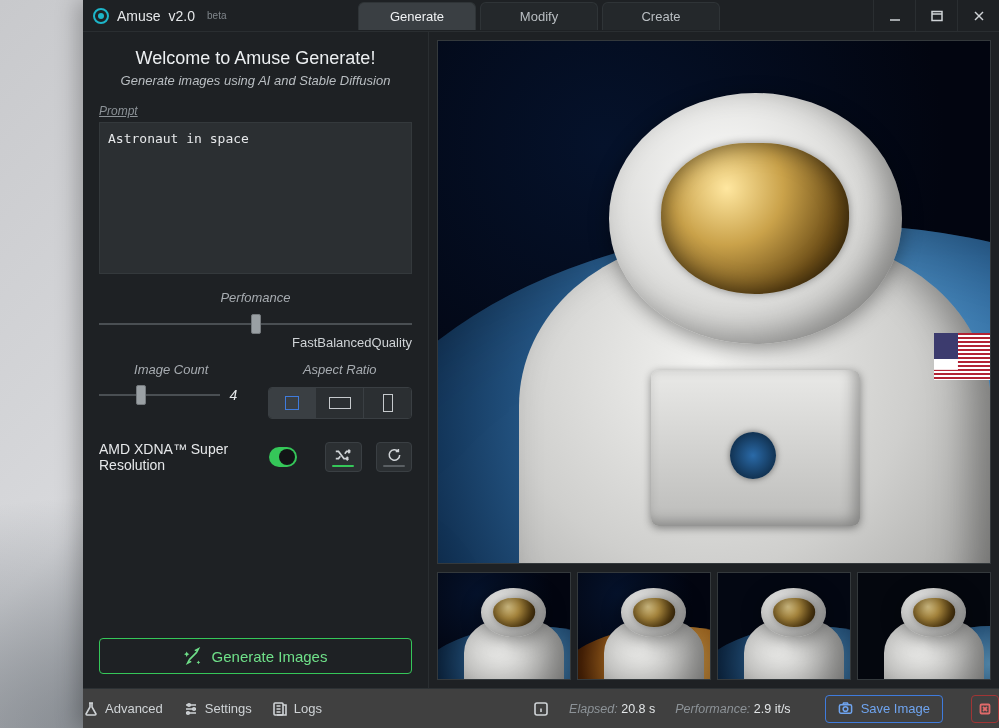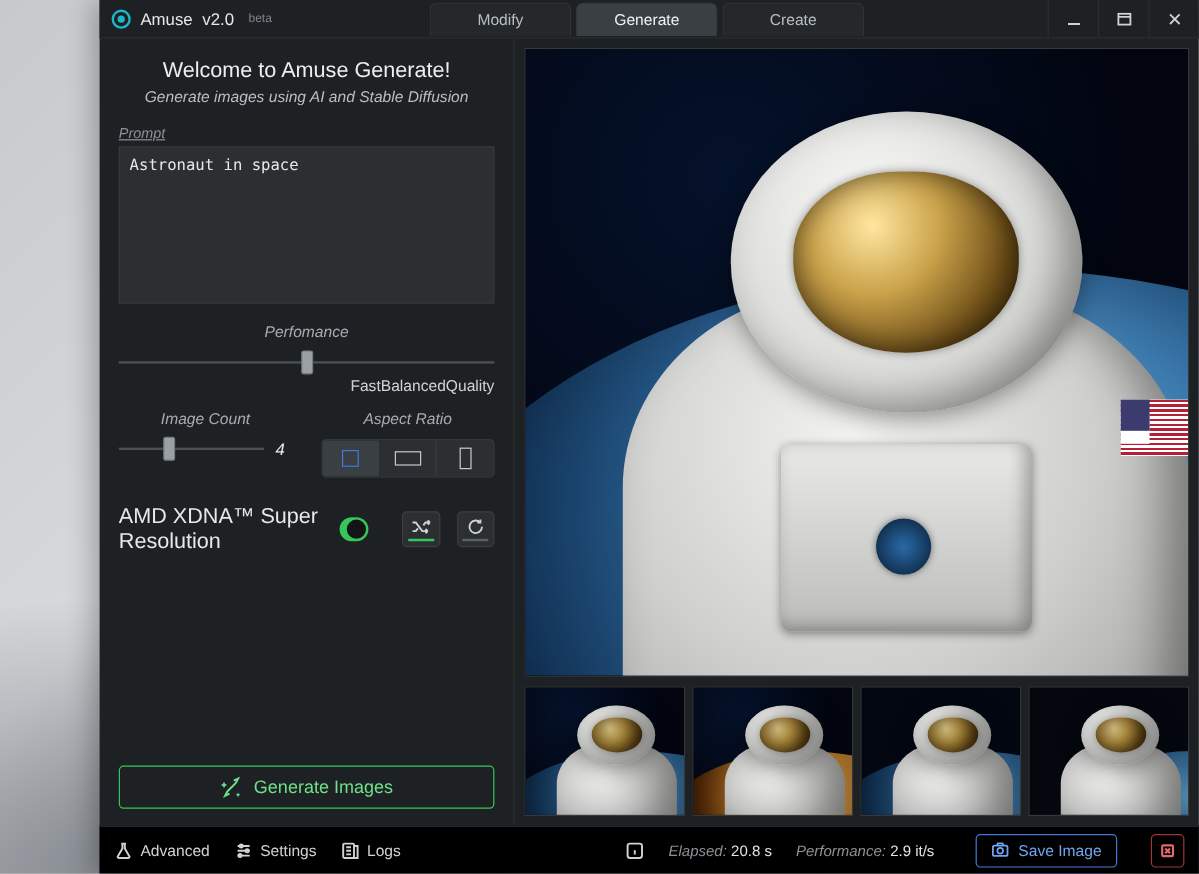--- a/index.html
+++ b/index.html
@@ -62,21 +62,21 @@
     width:346px; padding:16px 16px 0 16px; display:flex; flex-direction:column;
     border-right:1px solid #2a2e31;
   }
   .right { flex:1; padding:8px 8px 0 8px; display:flex; flex-direction:column; min-width:0; }
 
   .heading { text-align:center; font-size:18px; color:#eceff1; }
   .subheading { text-align:center; font-size:13px; color:#b9bec2; margin-top:4px;font-style:italic; }
 
   .label-it { font-style:italic; color:#8c9297; font-size:12px; margin-top:16px; margin-bottom:4px;text-decoration:underline; }
   .prompt {
-    width:100%; height:131px; background:#2b2f32; border:1px solid #34393c;
+    width:100%; height:152px; background:#2b2f32; border:1px solid #34393c;
     color:#e6e8ea; font-size:13px; padding:8px; resize:none; outline:none;
   }
 
   .section-title { text-align:center; font-style:italic; color:#a7acb1; font-size:13px; margin-top:16px; }
 
   .slider-row { position:relative; margin-top:6px; }
   .slider {
     -webkit-appearance:none; appearance:none; width:100%; height:2px; background:#4a4f53;
     outline:none;
   }
@@ -104,21 +104,21 @@
   }
   .aspect-btn:last-child{ border-right:none; }
   .aspect-btn.active { background:#3a3f43; }
   .aspect-btn .shape { border:1.5px solid #c6cacd; }
   .aspect-btn.active .shape { border-color:#3f7bdc; }
   .sq { width:14px; height:14px; }
   .ls { width:22px; height:12px; }
   .pt { width:10px; height:18px; }
 
   .toggle-row { display:flex; align-items:center; gap:14px; margin-top:22px; }
-  .toggle-label { font-size:18px; color:#e6e8ea; }
+  .toggle-label { font-size:14px; color:#e6e8ea; }
   .switch {
     width:36px; height:20px; border-radius:10px; background:#35c759; position:relative; cursor:pointer;
   }
   .switch .knob {
     position:absolute; right:2px; top:2px; width:16px; height:16px; border-radius:50%; background:#121416;
   }
   .small-iconbtn {
     width:46px; height:30px; border:1px solid #3a3f43; border-radius:4px; background:#2b2f32;
     display:flex; flex-direction:column; align-items:center; justify-content:center; gap:3px; cursor:pointer;
   }
@@ -212,22 +212,22 @@
   .thumb .mini .suit{ left:10%; top:35%; width:80%; }
   .thumb .mini .helmet{ left:24%; top:6%; width:52%; height:46%; }
   .t2 .scene-earth{ background: radial-gradient(circle at 50% 30%, #ffd27a 0%, #d98b2b 35%, #5a2a08 60%, #0a0603 80%); }
   .t3 .scene-sky{ background:#030712; }
   .t3 .helmet{ left:28%; width:46%; }
   .t4 .scene-sky{ background:#04070e; }
   .t4 .scene-earth{ left:30%; bottom:-60%; width:140%; }
 
   
   .bottombar {
-    height:40px; background:#000000; border-top:1px solid #2c3134;
-    display:flex; align-items:center; padding:0 12px; gap:20px;
+    height:40px; background:#404040; border-top:1px solid #2c3134;
+    display:flex; align-items:center; padding:0 0; gap:20px;
   }
   .bbar-item { display:flex; align-items:center; gap:6px; font-size:13px; color:#cfd3d6; cursor:pointer; }
   .bbar-item svg{ width:16px; height:16px; stroke:#cfd3d6; stroke-width:1.6; fill:none; }
   .info-icon { margin-left:auto; }
   .stat { font-size:12.5px; color:#8c9297; font-style:italic; }
   .stat .val{ color:#e2e5e7; font-style:normal; }
   .save-btn{
     height:28px; padding:0 12px; border:1.5px solid #3f7bdc; border-radius:4px;
     display:flex; align-items:center; gap:8px; color:#6fa4ef; font-size:13px; cursor:pointer;
     margin-left:14px;
@@ -246,22 +246,22 @@
 <div class="window">
 
   <div class="titlebar">
     <div class="brand">
       <span class="logo"></span>
       <span>Amuse</span>
       <span>v2.0</span>
       <span class="beta">beta</span>
     </div>
     <div class="top-tabs">
+      <div class="top-tab active">Generate</div>
       <div class="top-tab">Modify</div>
-      <div class="top-tab active">Generate</div>
       <div class="top-tab">Create</div>
     </div>
     <div class="winctrls">
       <div class="winbtn">
         <svg viewBox="0 0 14 14">
             <line x1="2" y1="11" x2="12" y2="11"></line>
           </svg>
       </div>
       <div class="winbtn">
         <svg viewBox="0 0 14 14">

